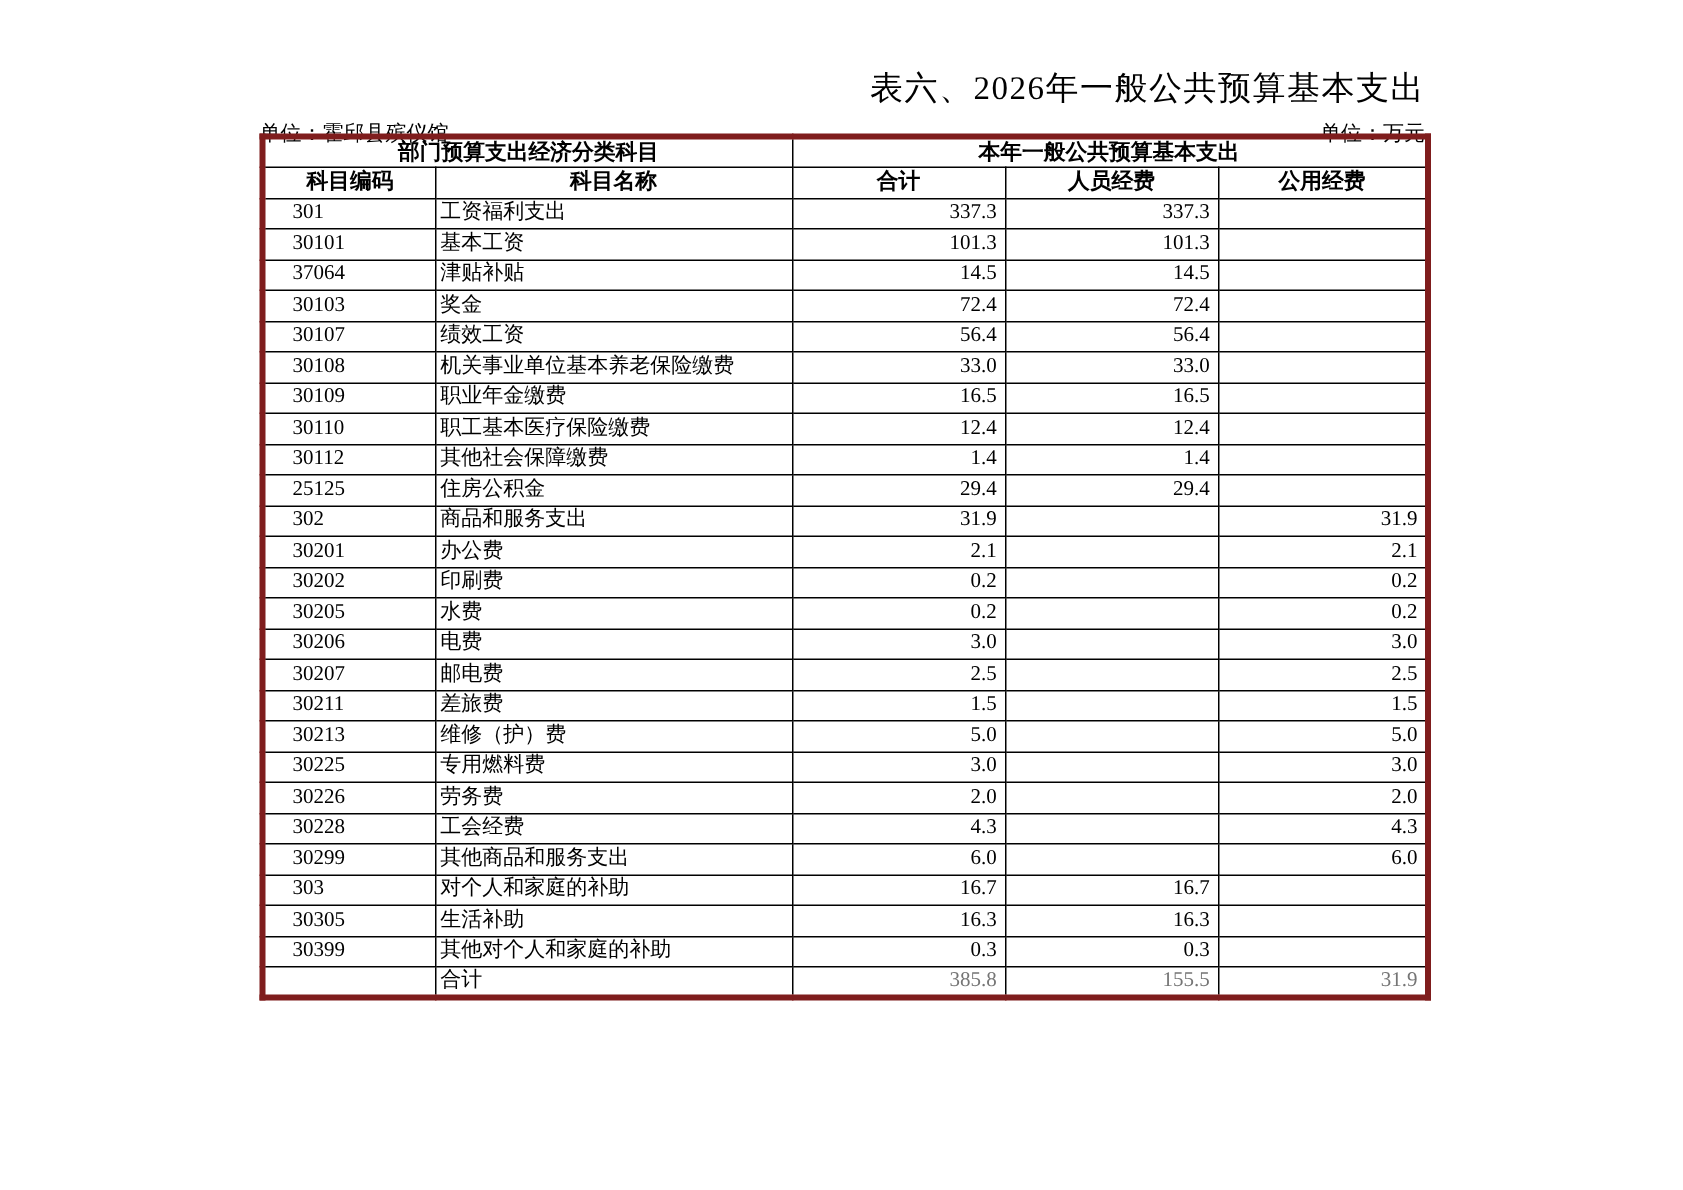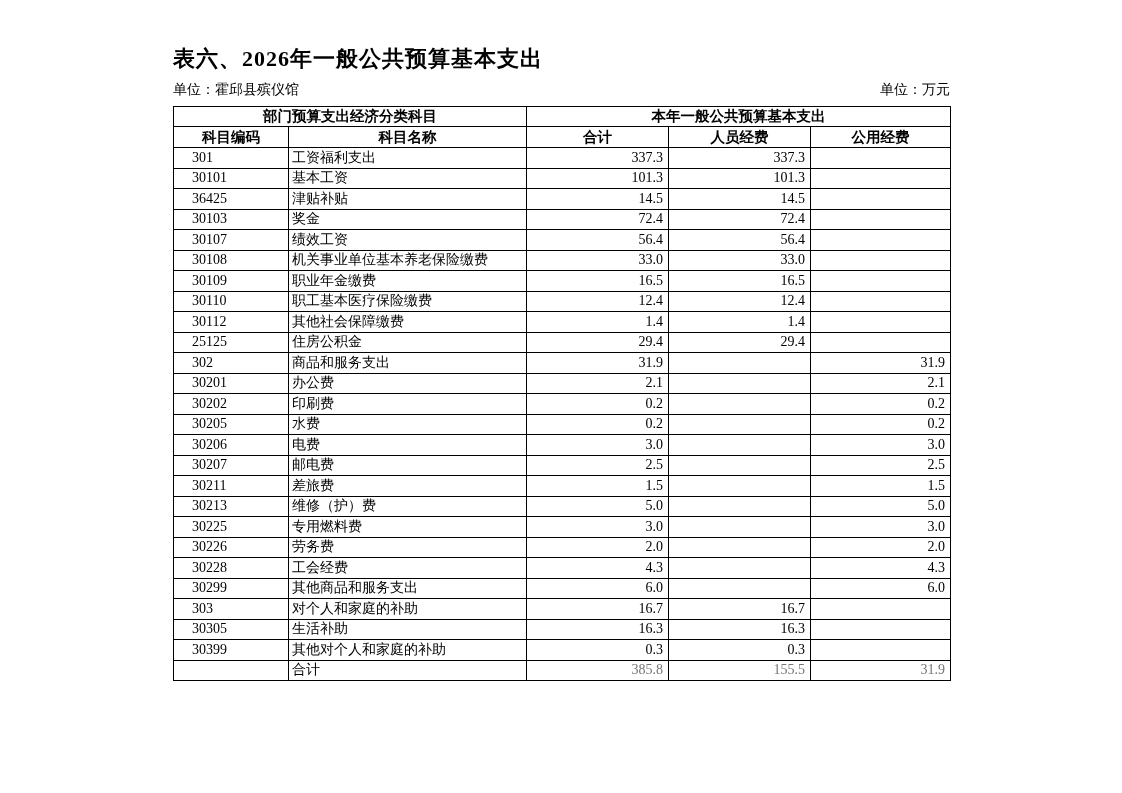--- a/index.html
+++ b/index.html
@@ -7,41 +7,41 @@
   body {
     width: 1122px; height: 793px;
     position: relative;
     font-family: "Liberation Serif", "DejaVu Serif", serif;
     color: #000000;
     overflow: hidden;
   }
   .doc-title {
     position: absolute;
     left: 173px; top: 44px; width: 777px;
-    text-align: left;
+    text-align: right;
     font-size: 22px;
-    font-weight: bold;
+    font-weight: normal;
     letter-spacing: 1px;
   }
   .unit-row {
     position: absolute;
     left: 173px; top: 81px; width: 777px;
     display: flex;
     justify-content: space-between;
     font-size: 14px;
     line-height: 18px;
     align-items: center;
   }
   table.budget-table {
     position: absolute;
-    left: 173px; top: 106px;
+    left: 173px; top: 89px;
     width: 777px;
     border-collapse: collapse;
     table-layout: fixed;
-    border: 1px solid #7f1d1d;
+    border: 4px solid #7f1d1d;
   }
   .budget-table th, .budget-table td {
     border: 1.5px solid #000000;
     font-size: 14px;
     line-height: 1;
     overflow: hidden;
     white-space: nowrap;
     vertical-align: middle;
   }
   .budget-table thead th {
@@ -100,21 +100,21 @@
           <td class="num"></td>
         </tr>
         <tr>
           <td class="code">30101</td>
           <td class="name lvl1">基本工资</td>
           <td class="num">101.3</td>
           <td class="num">101.3</td>
           <td class="num"></td>
         </tr>
         <tr>
-          <td class="code">36425</td>
+          <td class="code">37064</td>
           <td class="name lvl1">津贴补贴</td>
           <td class="num">14.5</td>
           <td class="num">14.5</td>
           <td class="num"></td>
         </tr>
         <tr>
           <td class="code">30103</td>
           <td class="name lvl1">奖金</td>
           <td class="num">72.4</td>
           <td class="num">72.4</td>

